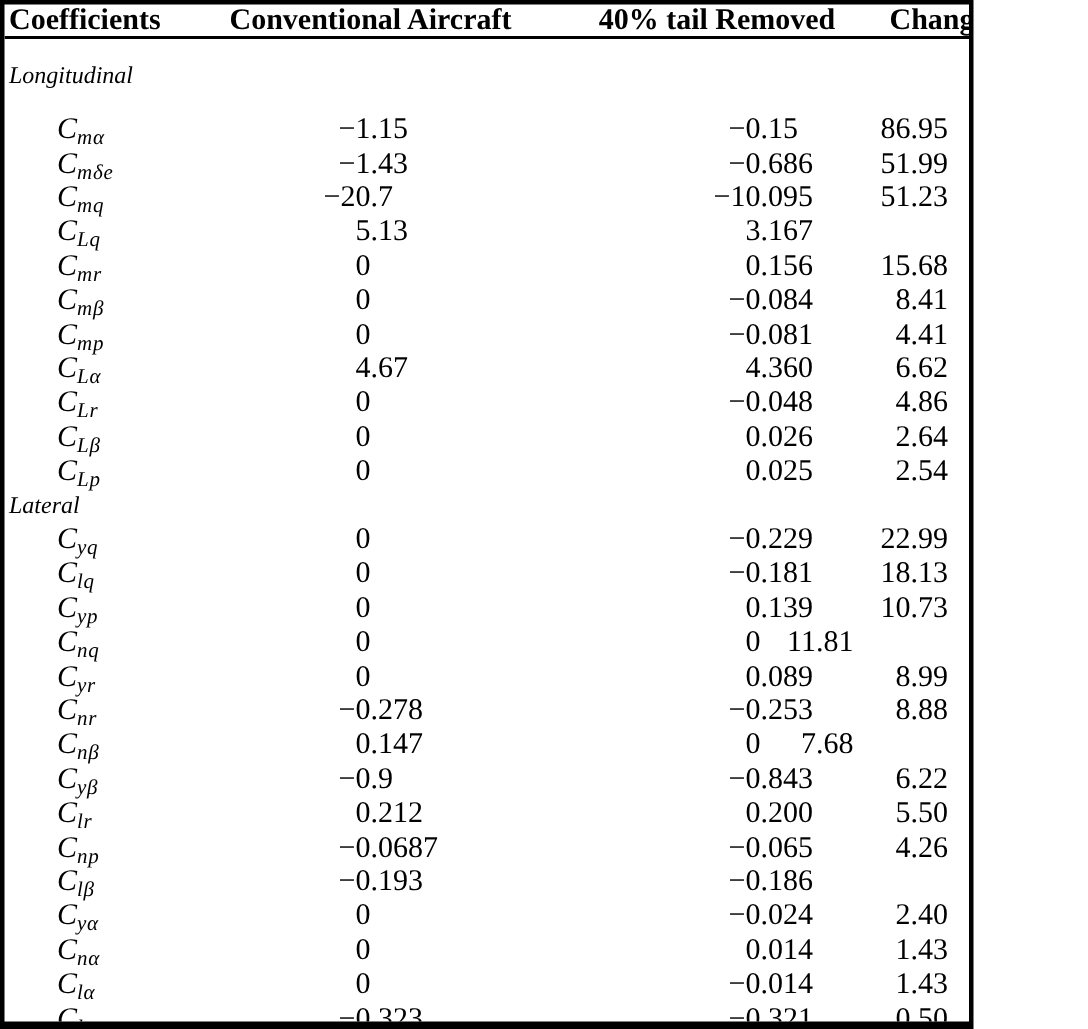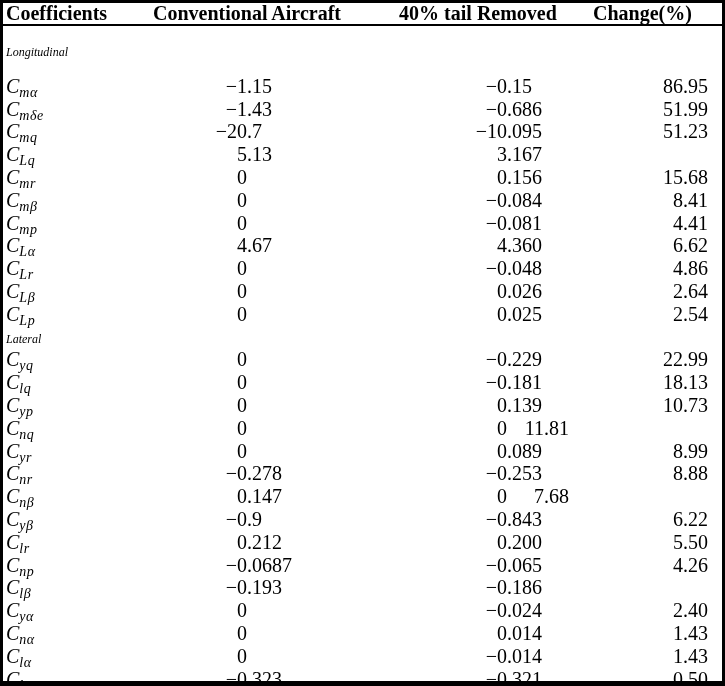--- a/index.html
+++ b/index.html
@@ -4,21 +4,21 @@
 <style>
   html, body {
     margin: 0;
     padding: 0;
     background: #ffffff;
     font-family: "Liberation Serif", serif;
     color: #000000;
   }
   .table-wrap {
     position: relative;
-    width: 725px;
+    width: 649px;
     height: 686px;
     box-sizing: border-box;
     border: 3px solid #000000;
     border-bottom-width: 5px;
     background: #ffffff;
     overflow: hidden;
   }
   
   .header {
     display: grid;
@@ -46,31 +46,31 @@
     padding-left: 3px;
   }
   .body > .section-row:first-child {
     height: 35.8px;
     line-height: 23px;
     padding-top: 13px;
     box-sizing: content-box;
   }
   .section-label {
     font-style: italic;
-    font-size: 12px;
+    font-size: 16px;
   }
   .row {
     display: grid;
     grid-template-columns: 162px 82px 86px 174px 76px 1fr;
     height: 22.8px;
     line-height: 23px;
     font-size: 20px;
   }
   .cell { white-space: nowrap; overflow: visible; }
-  .cell.name { padding-left: 3px; }
+  .cell.name { padding-left: 3px; margin-left: 32px; }
   .sym { font-style: italic; }
   .sub {
     font-style: italic;
     font-size: 14px;
     vertical-align: -4px;
     letter-spacing: 0.5px;
   }
   .cell.ipart { text-align: right; }
   .cell.fpart { text-align: left; }
   .cell.change { text-align: right; padding-right: 14px; }

